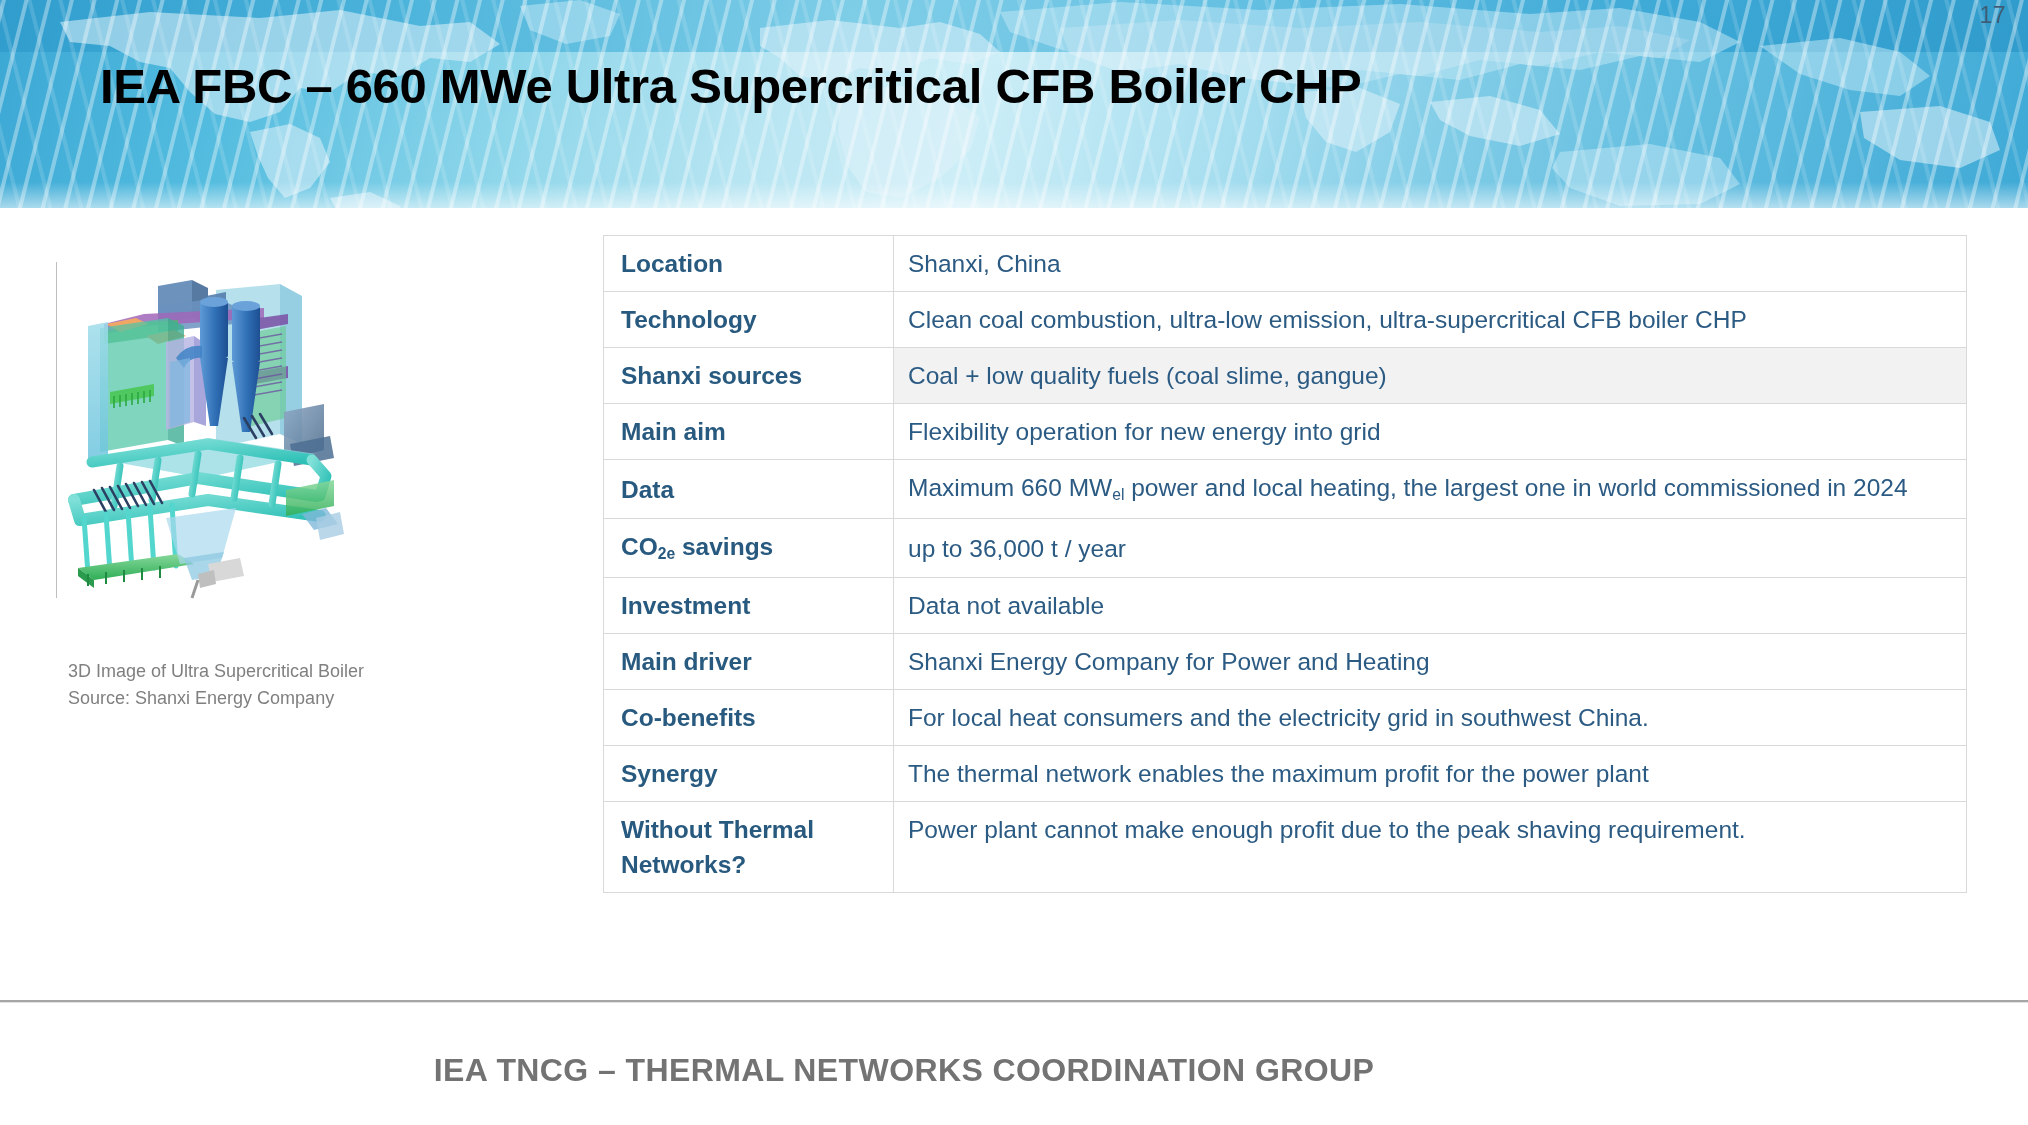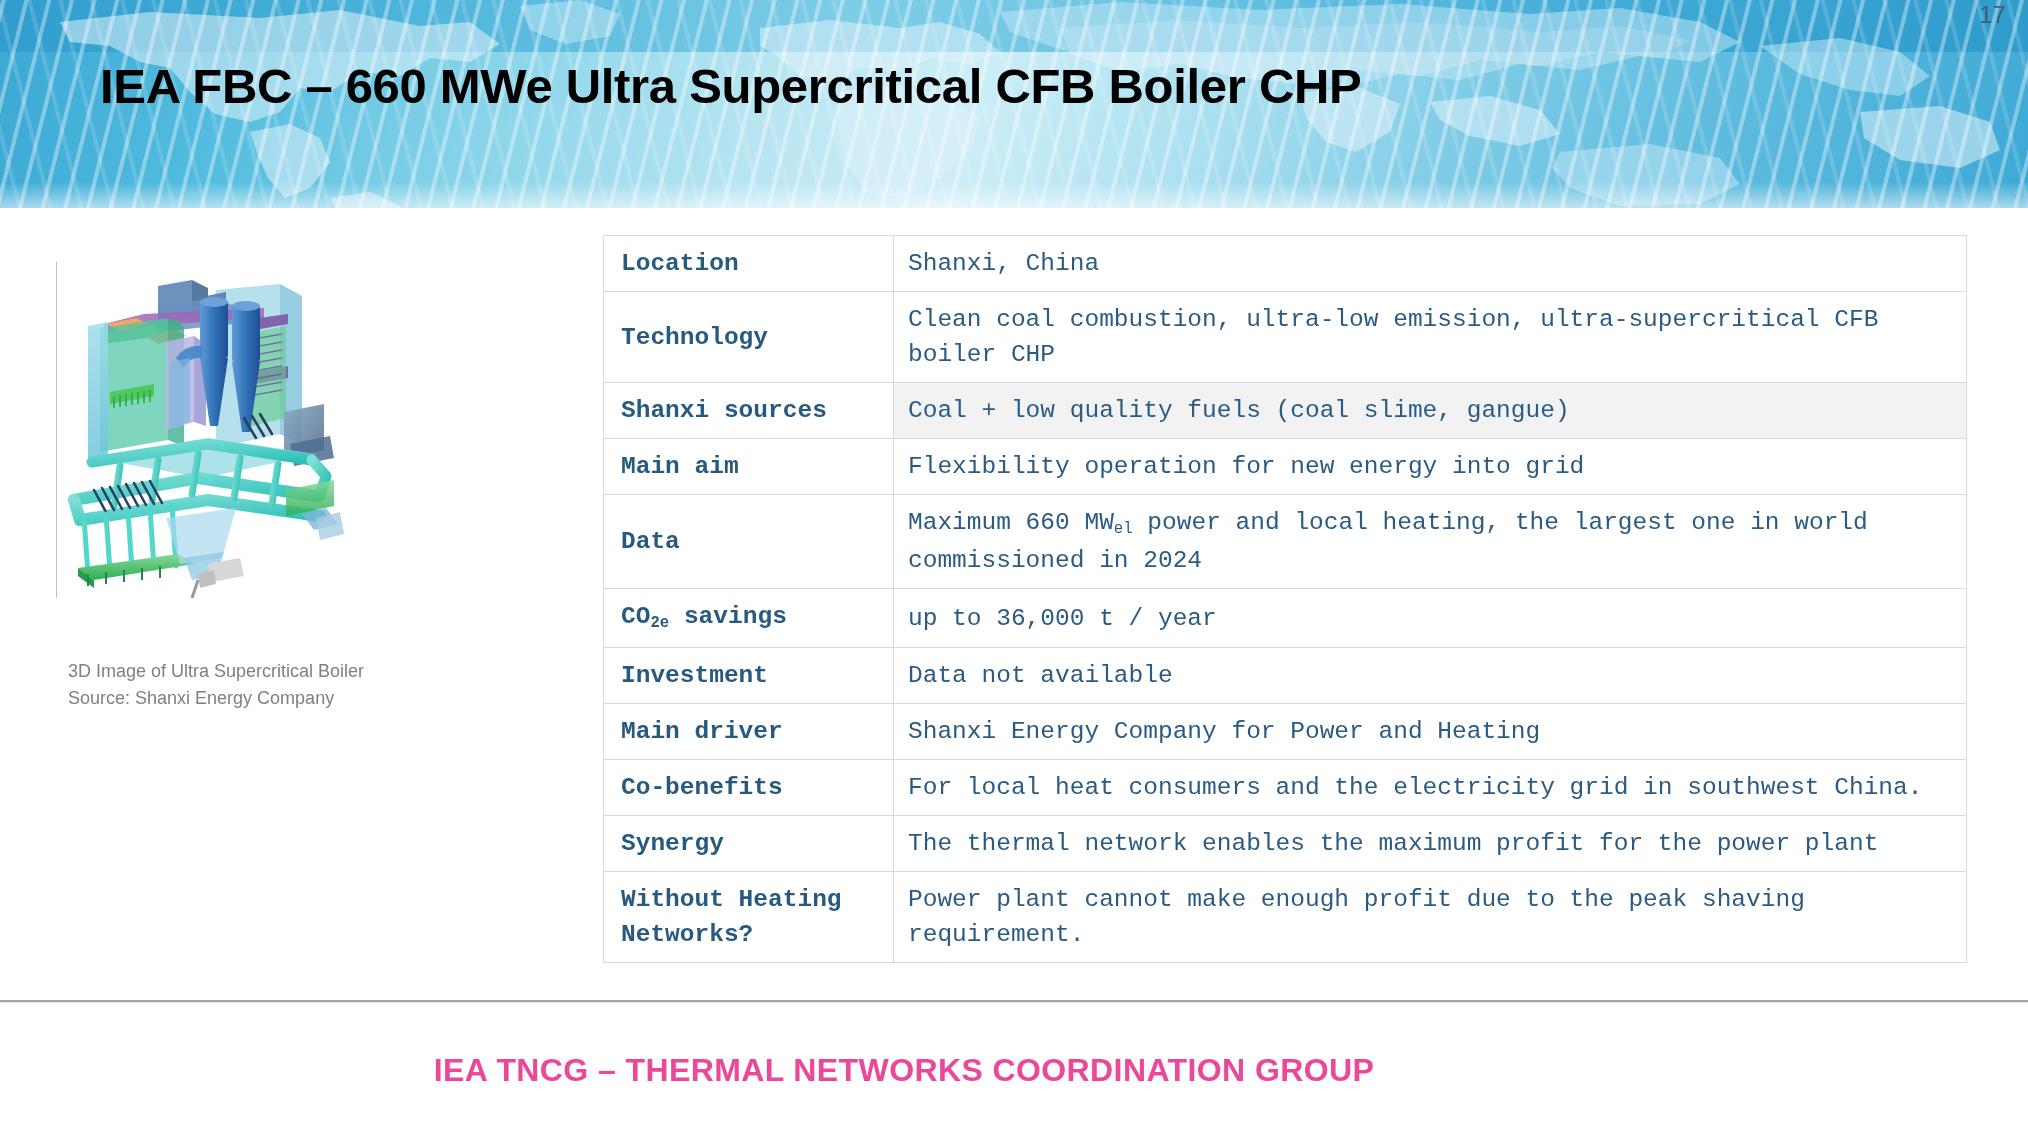--- a/index.html
+++ b/index.html
@@ -140,21 +140,20 @@
   }
 
   
   .spec-table {
     position: absolute;
     left: 603px;
     top: 235px;
     width: 1364px;
     border-collapse: collapse;
     table-layout: fixed;
-    font-family: Liberation Mono, monospace;
   }
   .spec-table td {
     border: 1px solid #d9d9d9;
     vertical-align: middle;
     padding: 0;
   }
   .spec-table .c-label {
     width: 272px;
     padding: 10px 0 10px 17px;
     font-size: 24.5px;
@@ -196,21 +195,21 @@
     background: #e2e2e2;
   }
   .footer-text {
     position: absolute;
     left: 0;
     top: 1052px;
     width: 1808px;
     text-align: center;
     font-size: 32px;
     font-weight: bold;
-    color: #ec4899;
+    color: #737373;
     letter-spacing: 0.4px;
   }
 </style>
 </head>
 <body>
 
 <div class="header">
   <div class="header-topband"></div>
 
   <svg class="header-map" viewBox="0 0 2028 224" preserveAspectRatio="none">
@@ -444,20 +443,20 @@
     </tr>
     <tr>
       <td class="c-label">Co-benefits</td>
       <td class="c-value">For local heat consumers and the electricity grid in southwest China.</td>
     </tr>
     <tr>
       <td class="c-label">Synergy</td>
       <td class="c-value">The thermal network enables the maximum profit for the power plant</td>
     </tr>
     <tr class="toptext">
-      <td class="c-label">Without Heating Networks?</td>
+      <td class="c-label">Without Thermal Networks?</td>
       <td class="c-value">Power plant cannot make enough profit due to the peak shaving requirement.</td>
     </tr>
   </tbody>
 </table>
 
 <div class="footer-divider"></div>
 <div class="footer-text">IEA TNCG – THERMAL NETWORKS COORDINATION GROUP</div>
 
 </body></html>

